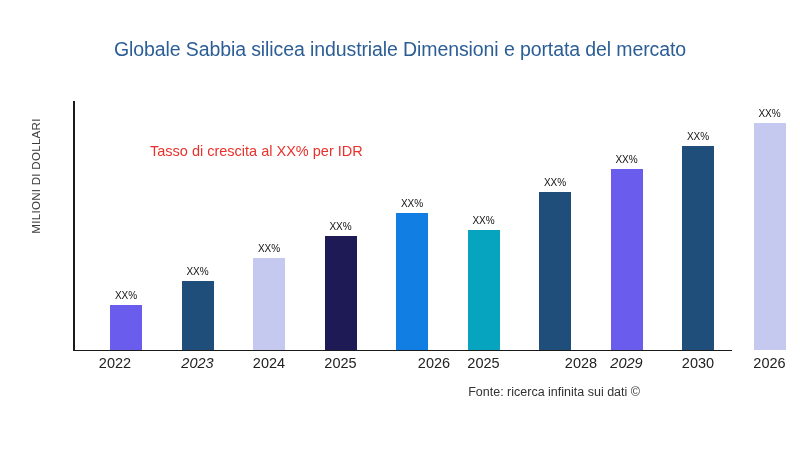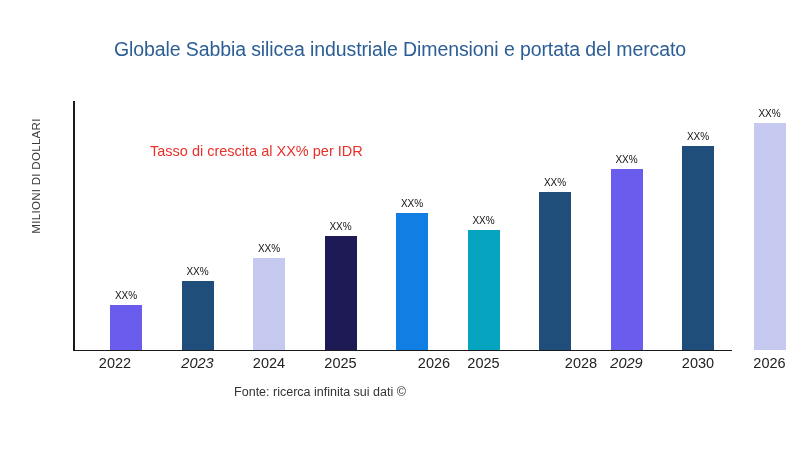--- a/index.html
+++ b/index.html
@@ -112,21 +112,21 @@
     color: #e8312b;
     white-space: nowrap;
   }
 
   
   .source-note {
     position: absolute;
     left: 0;
     top: 385px;
     width: 640px;
-    text-align: center;
+    text-align: right;
     font-size: 12.5px;
     color: #333333;
     white-space: nowrap;
   }
 </style>
 </head>
 <body>
 
 <div id="screenshot">
 

